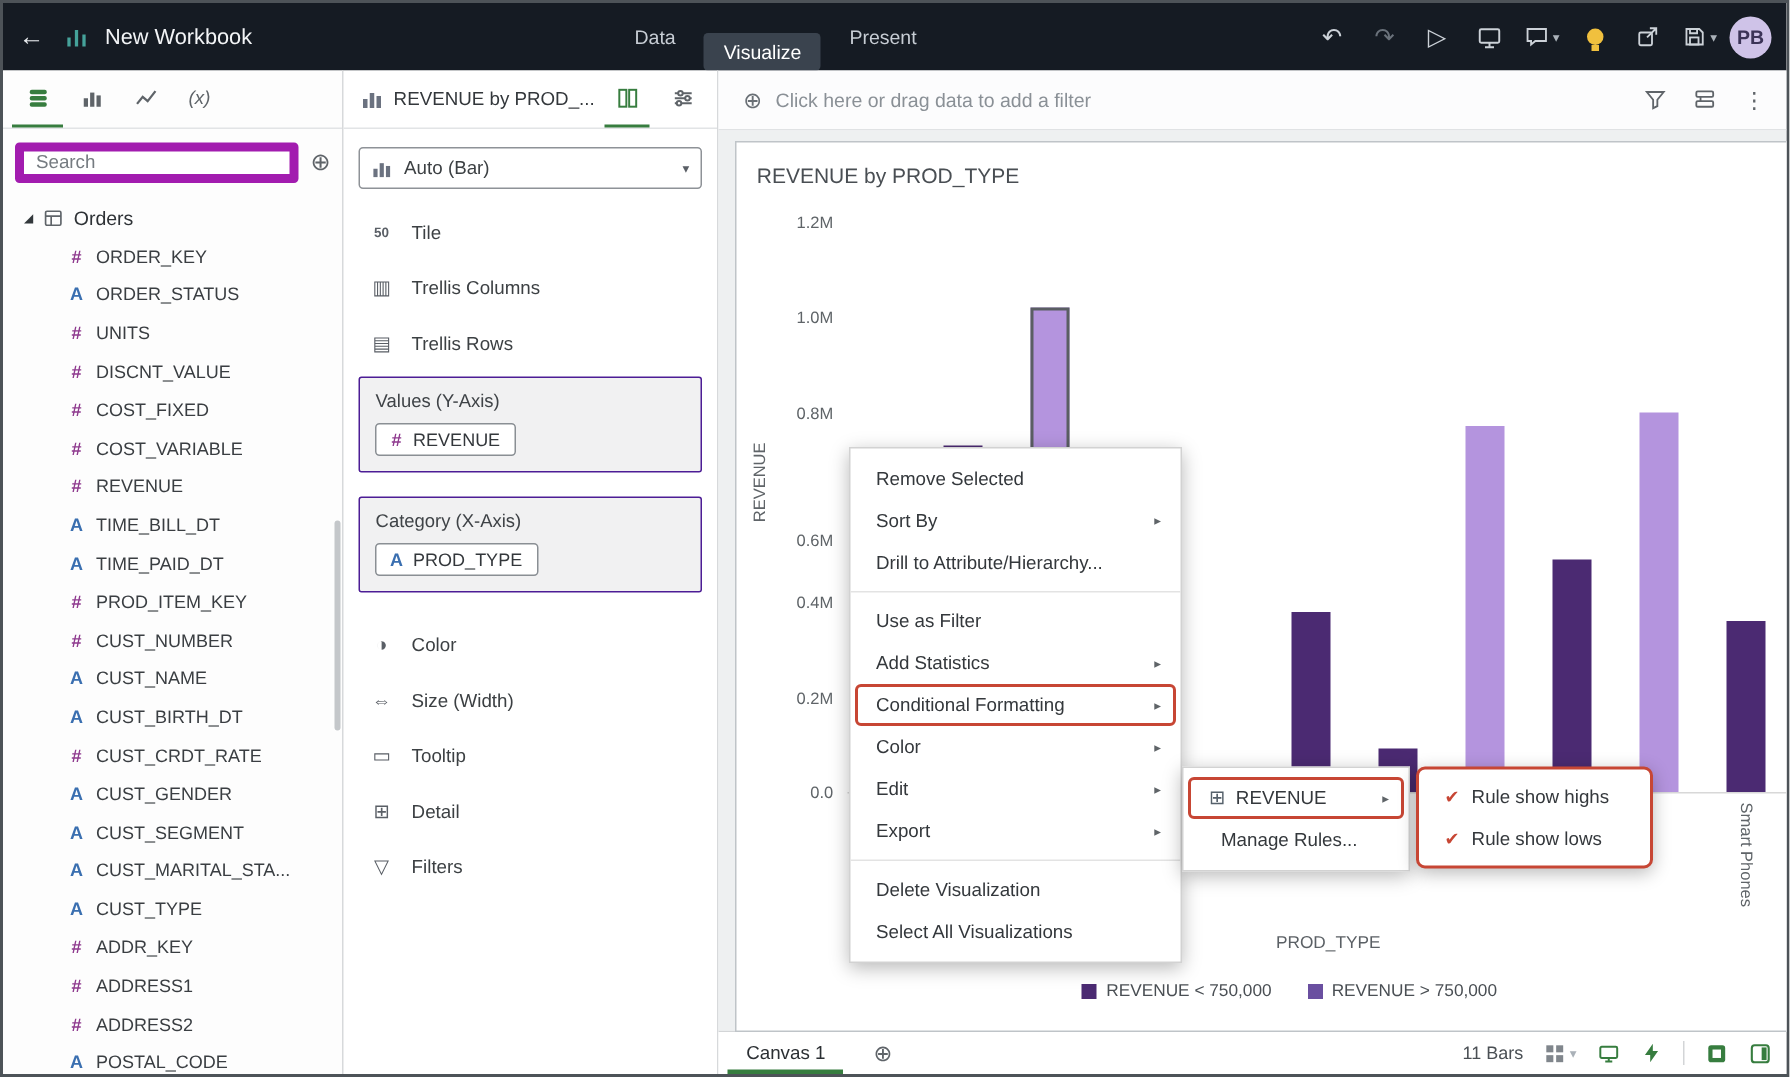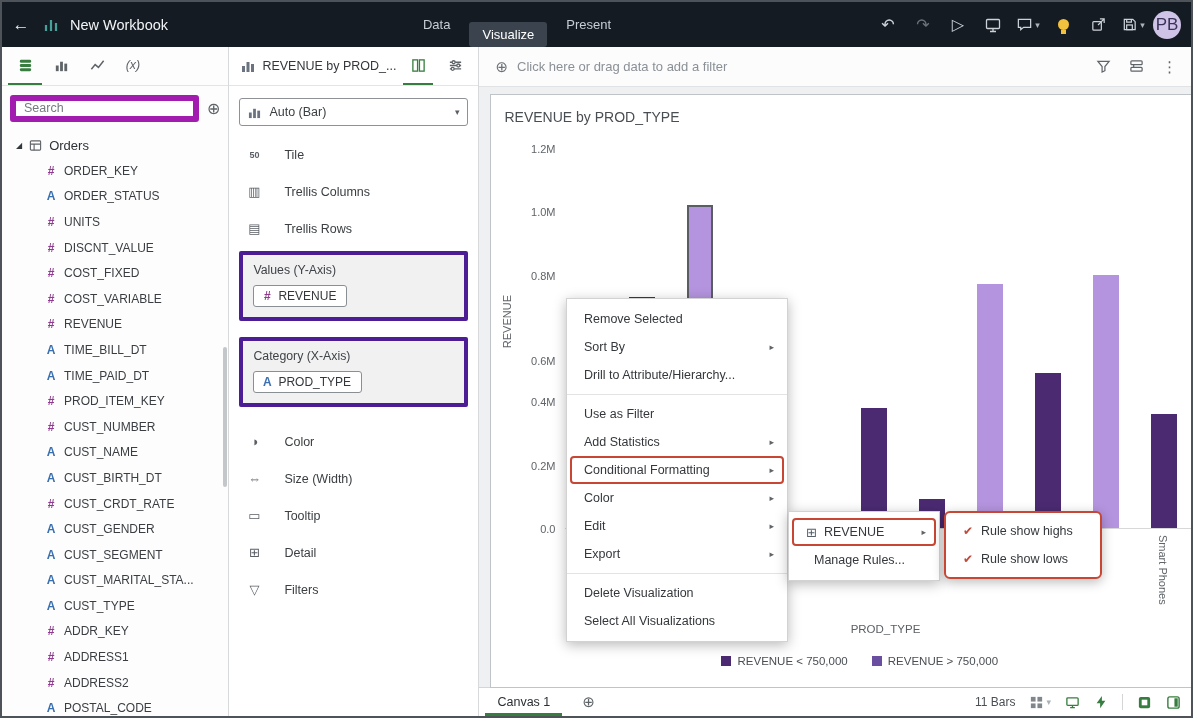--- a/index.html
+++ b/index.html
@@ -21,21 +21,21 @@
   .tb-tab.active { background:#3a434e; color:#fff;margin-top:20px; }
   .tb-actions { display:flex; align-items:center; gap:7px; margin-left:8px; }
   .tb-icon { background:none; border:none; color:#ccd2d8; width:28px; height:28px; display:flex;
              align-items:center; justify-content:center; cursor:pointer; font-size:16px; gap:2px; }
   .tb-icon.dim { color:#6a727b; }
   .tb-icon svg { display:block; }
   .caret { font-size:9px; color:#aab1b8; }
   .bulb { width:11px; height:11px; border-radius:50%; background:var(--bulb,#f0c03e); position:relative; }
   .bulb::after { content:""; position:absolute; left:3px; top:11px; width:5px; height:4px; background:var(--bulb,#f0c03e); }
   .avatar { width:28px; height:28px; border-radius:50%; background:#cfc3e8; color:#3b3357;
-            font-size:17px; font-weight:normal; display:flex; align-items:center; justify-content:center;
+            font-size:13px; font-weight:bold; display:flex; align-items:center; justify-content:center;
             margin-left:6px; cursor:pointer; }
 
   
   .body-row { flex:1; display:flex; min-height:0; }
 
   
   .left-panel { flex:0 0 227px; border-right:1px solid #d7d9db; display:flex; flex-direction:column;
                 background:#fdfdfd; position:relative; }
   .lp-tabs { flex:0 0 39px; display:flex; align-items:stretch; gap:2px; padding:0 6px;
              border-bottom:1px solid #e2e4e6; }
@@ -67,25 +67,25 @@
   .g-head { flex:0 0 39px; display:flex; align-items:center; padding:0 8px 0 12px; gap:7px;
             border-bottom:1px solid #e2e4e6; }
   .g-title { font-size:12.5px; color:#33373b; white-space:nowrap; overflow:hidden; flex:1; }
   .g-tab { background:none; border:none; border-bottom:2px solid transparent; height:38px; width:30px;
            display:flex; align-items:center; justify-content:center; cursor:pointer; color:#5f6469; }
   .g-tab.active { border-bottom-color:var(--accent,#377d3f); color:var(--accent,#377d3f); }
   .g-body { flex:1; padding:12px 10px; overflow:hidden; }
   .viz-select { width:100%; height:28px; border:1px solid #8e9297; border-radius:3px; background:#fff;
                 display:flex; align-items:center; gap:8px; padding:0 8px; cursor:pointer; margin-bottom:10px; }
   .viz-select .glabel { flex:1; }
-  .gslot { height:37px; display:flex; align-items:center; gap:21px; padding-left:6px; cursor:pointer; }
+  .gslot { height:37px; display:flex; align-items:center; gap:11px; padding-left:6px; cursor:pointer; }
   .gicon { width:18px; text-align:center; font-size:13px; color:#5a5f66; }
   .gicon-tile { font-size:9px; font-weight:bold; letter-spacing:0; }
   .glabel { font-size:12.5px; color:#3c4043; }
-  .gbox { background:#f1f1f2; border:4px solid #4c1d95; border-radius:2px; padding:8px 10px 10px;
+  .gbox { background:#f1f1f2; border:1px solid #4c1d95; border-radius:2px; padding:8px 10px 10px;
           margin:4px 0 16px; }
   .gbox-label { font-size:12.3px; color:#3f4347; margin-bottom:8px; }
   .pill { display:inline-flex; align-items:center; gap:6px; background:#fff; border:1px solid #8a8f94;
           border-radius:3px; padding:3px 10px 3px 8px; font-size:12px; color:#33373b; cursor:pointer; }
 
   
   .main { flex:1; display:flex; flex-direction:column; min-width:0; }
   .filterbar { flex:0 0 40px; display:flex; align-items:center; background:#fcfcfd;
                border-bottom:1px solid #e0e2e4; padding:0 14px 0 16px; gap:9px; }
   .fb-plus { font-size:15px; color:#6a7076; cursor:pointer; }

